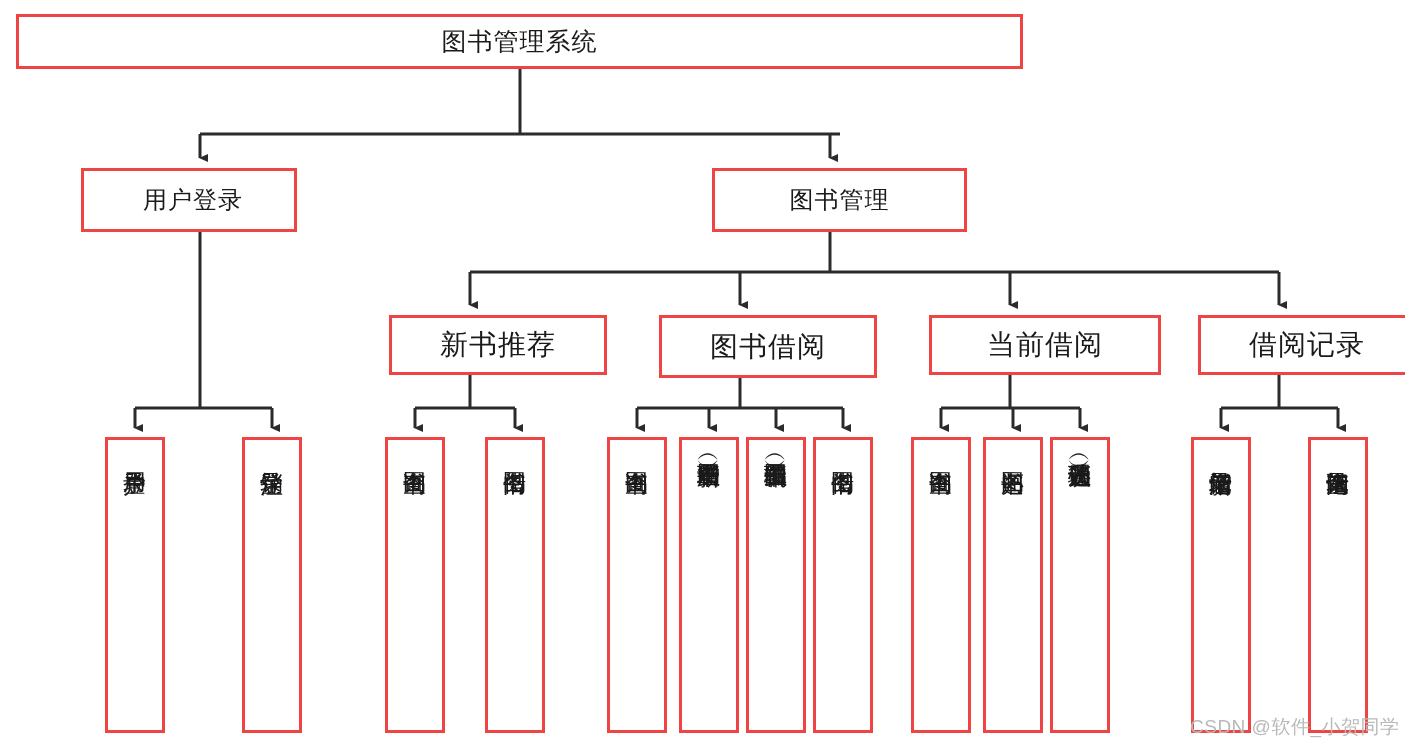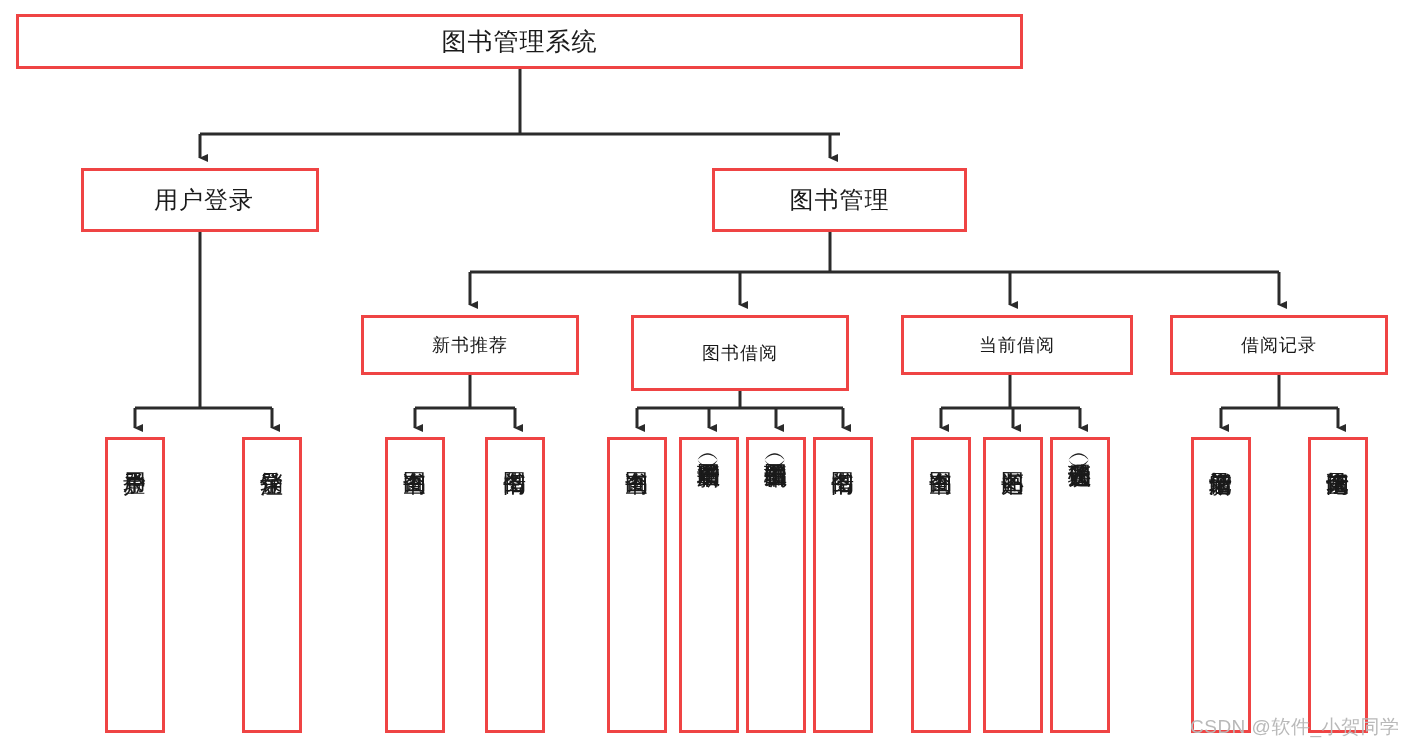--- a/index.html
+++ b/index.html
@@ -37,22 +37,23 @@
   }
   .node-root {
     font-size: 25px;
     letter-spacing: 1px;
   }
   .node-l2 {
     font-size: 24px;
     letter-spacing: 1px;
   }
   .node-l3 {
-    font-size: 18px;
+    font-size: 28px;
     letter-spacing: 1px;
+    margin-left: 28px;
   }
   .node-leaf {
     font-size: 23px;
     align-items: flex-start;
     padding-top: 14px;
     letter-spacing: 0px;
   }
   .node-leaf .vlabel {
     writing-mode: vertical-rl;
     text-orientation: upright;
@@ -123,31 +124,31 @@
       <path d="M1221,408 L1338,408"></path>
       <path d="M1221,408 L1221,428" marker-end="url(#arrowhead)"></path>
       <path d="M1338,408 L1338,428" marker-end="url(#arrowhead)"></path>
     </g>
   </svg>
 
   <div class="node node-root" style="left:16px; top:14px; width:1007px; height:55px;">
     <span>图书管理系统</span>
   </div>
 
-  <div class="node node-l2" style="left:81px; top:168px; width:238px; height:64px;padding-left:8px;">
+  <div class="node node-l2" style="left:81px; top:168px; width:216px; height:64px;padding-left:8px;">
     <span>用户登录</span>
   </div>
   <div class="node node-l2" style="left:712px; top:168px; width:255px; height:64px;">
     <span>图书管理</span>
   </div>
 
   <div class="node node-l3" style="left:361px; top:315px; width:218px; height:60px;">
     <span>新书推荐</span>
   </div>
-  <div class="node node-l3" style="left:631px; top:315px; width:218px; height:76px;">
+  <div class="node node-l3" style="left:631px; top:315px; width:218px; height:63px;">
     <span>图书借阅</span>
   </div>
   <div class="node node-l3" style="left:901px; top:315px; width:232px; height:60px;">
     <span>当前借阅</span>
   </div>
   <div class="node node-l3" style="left:1170px; top:315px; width:218px; height:60px;">
     <span>借阅记录</span>
   </div>
 
   <div class="node node-leaf" style="left:105px; top:437px; width:60px; height:296px;">

